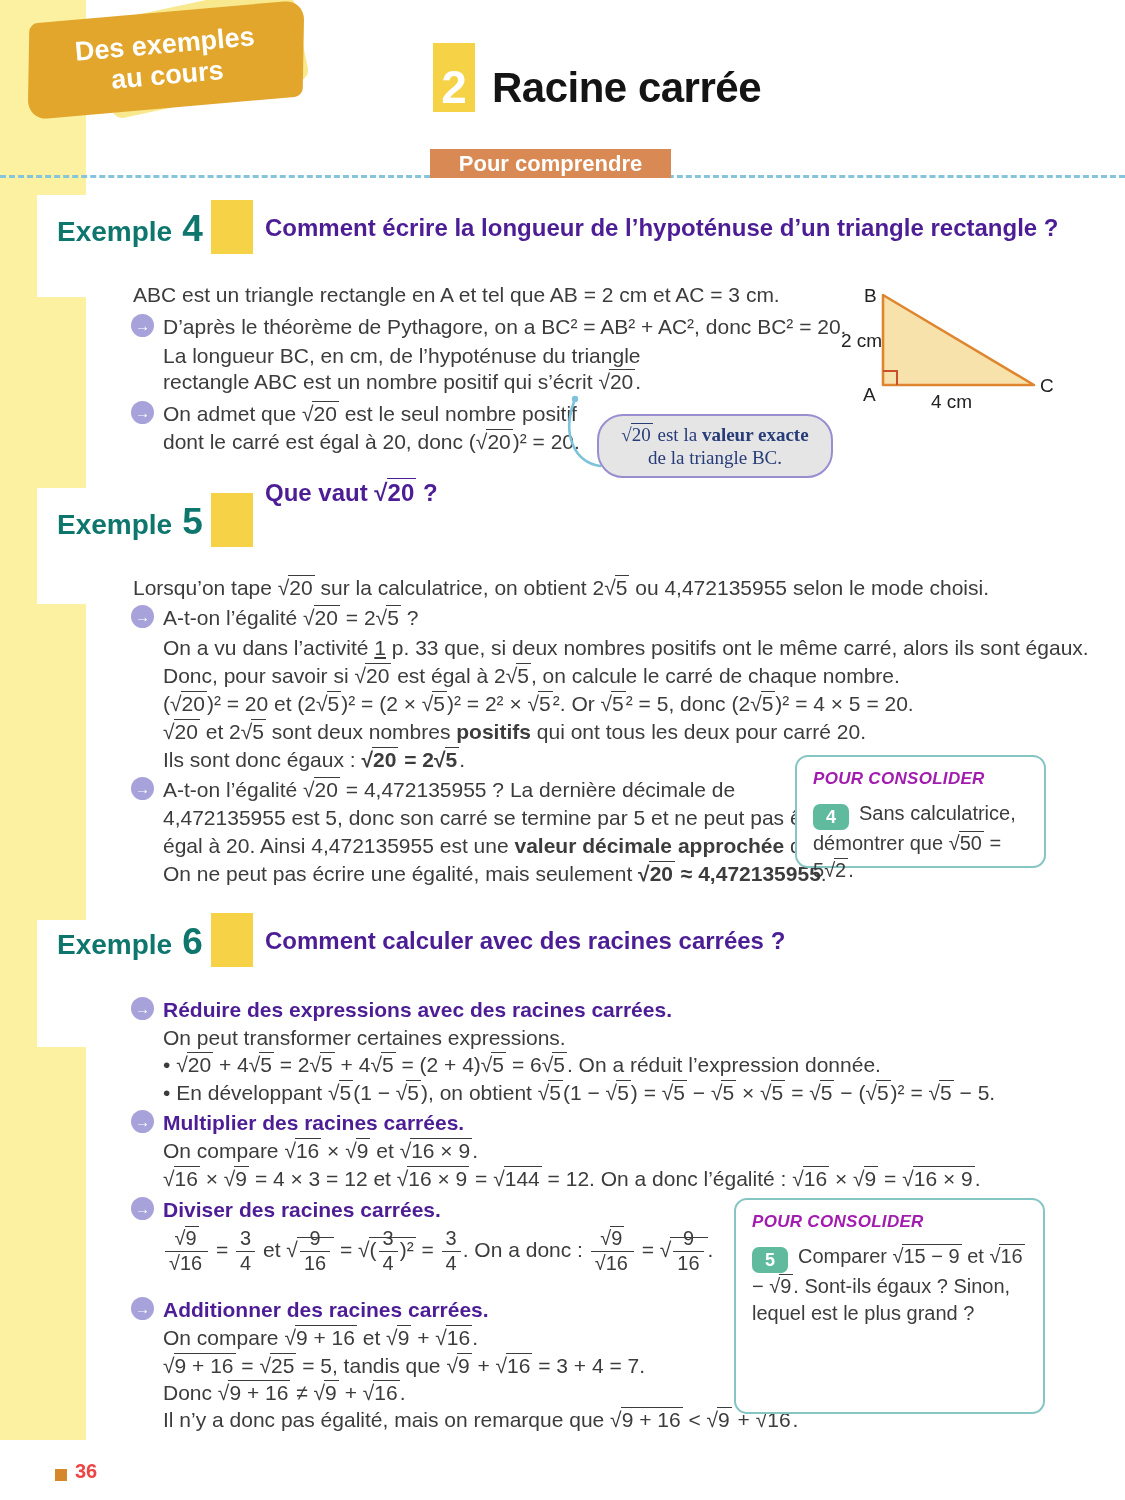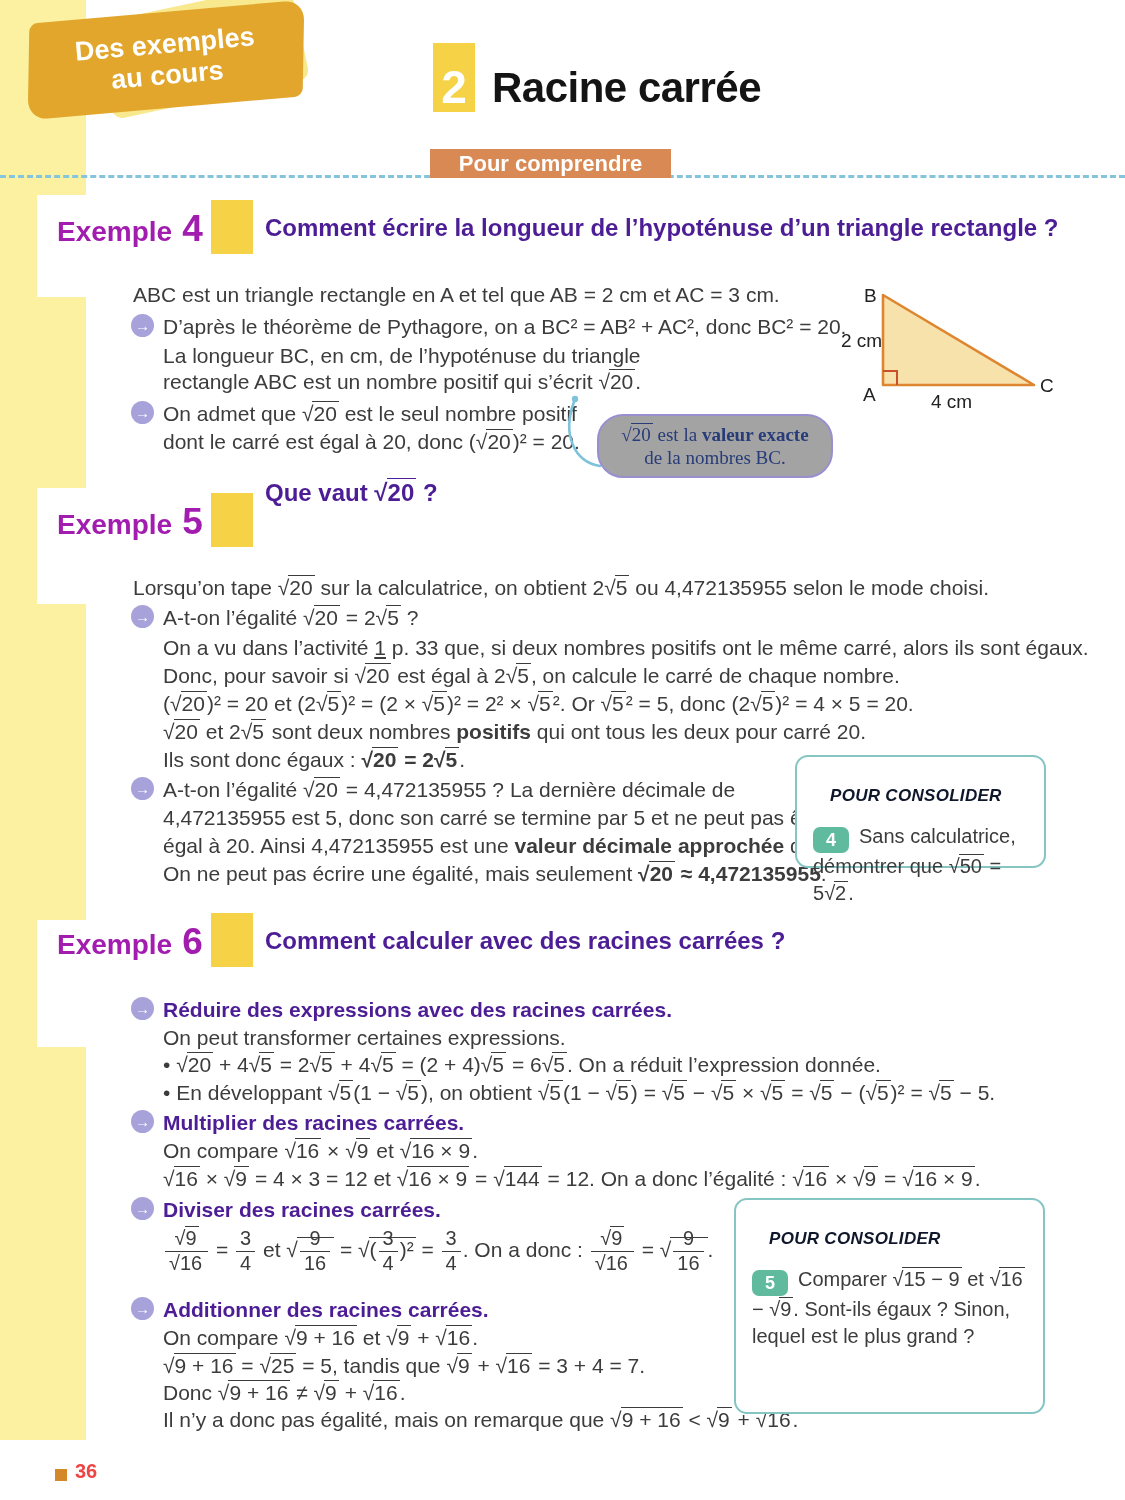--- a/index.html
+++ b/index.html
@@ -19,47 +19,47 @@
 
   
   .chapnum{left:433px;top:43px;width:42px;height:69px;background:#F5D246;display:flex;align-items:flex-end;justify-content:center}
   .chapnum span{color:#fff;font-weight:800;font-size:46px;line-height:46px;padding-bottom:2px}
   .chaptitle{left:492px;top:64px;font-size:42px;font-weight:800;color:#141414;letter-spacing:-0.5px}
   .banner{left:430px;top:149px;width:241px;height:29px;background:#D98A54;color:#fff;font-weight:700;font-size:22px;
           display:flex;align-items:center;justify-content:center;z-index:3}
   .dashline{left:0;top:175px;width:1125px;border-top:3px dashed #85C4DB;z-index:2}
 
   
-  .ex-label{font-weight:800;font-size:28px;color:#a21caf;white-space:nowrap}
+  .ex-label{font-weight:800;font-size:28px;color:#0f766e;white-space:nowrap}
   .ex-label .num{font-size:37px;margin-left:10px}
   .ex-square{width:42px;height:54px;background:#F5D246}
   .ex-title{font-weight:700;font-size:24px;color:#4c1d95;white-space:nowrap}
 
   
   .line{position:absolute;font-size:21px;line-height:26px;color:#3c3c3c;white-space:nowrap}
   .bold{font-weight:700;color:#4c1d95}
   .bullet{position:absolute;width:23px;height:23px;border-radius:50%;background:#A7A2DA;color:#fff;
           display:flex;align-items:center;justify-content:center;font-size:15px;font-weight:700}
 
   
   .sq{white-space:nowrap}
   .sq .rsign{margin-right:-1px}
   .sq .rad{border-top:1.6px solid currentColor;padding:0 2px 0 1px}
   .frac{display:inline-block;vertical-align:middle;text-align:center;line-height:1.08;font-size:0.95em;margin:0 2px}
   .frac .num{display:block;border-bottom:1.6px solid currentColor;padding:0 4px 1px}
   .frac .den{display:block;padding:1px 4px 0}
 
   
-  .callout{left:597px;top:414px;width:232px;height:60px;border:2px solid #988FD0;border-radius:26px;background:#a3a3a3;
+  .callout{left:597px;top:414px;width:232px;height:60px;border:2px solid #988FD0;border-radius:26px;background:#e5e5e5;
            display:flex;flex-direction:column;align-items:center;justify-content:center;
            font-family:"Liberation Serif",serif;font-size:19px;line-height:23px;color:#273C78;z-index:2}
 
   
   .consbox{border:2px solid #85C5C3;border-radius:13px;background:#fff;padding:12px 14px 10px 16px;box-sizing:border-box}
-  .consbox h4{margin:17px;font-size:17px;font-style:italic;font-weight:800;color:#0f172a;letter-spacing:0.3px}
+  .consbox h4{margin:0;font-size:17px;font-style:italic;font-weight:800;color:#a21caf;letter-spacing:0.3px}
   .consbox p{margin:11px 0 0;font-size:20px;line-height:27px;color:#3c3c3c}
   .exbadge{display:inline-block;width:36px;height:26px;border-radius:7px;background:#5FBA9E;color:#fff;font-weight:700;
            font-size:18px;line-height:26px;text-align:center;margin-right:10px;vertical-align:-3px}
 
   .footer-square{left:55px;top:1469px;width:12px;height:12px;background:#D4882A}
   .pagenum{left:75px;top:1460px;font-size:20px;font-weight:700;color:#ef4444}
 
   svg text{font-family:"Liberation Sans",sans-serif}
 </style>
 </head>
@@ -97,21 +97,21 @@
 <div class="line" style="left:163px;top:314px">D’après le théorème de Pythagore, on a BC² = AB² + AC², donc BC² = 20.</div>
 <div class="line" style="left:163px;top:343px">La longueur BC, en cm, de l’hypoténuse du triangle</div>
 <div class="line" style="left:163px;top:369px">rectangle ABC est un nombre positif qui s’écrit <span class="sq"><span class="rsign">√</span><span class="rad">20</span></span>.</div>
 
 <div class="bullet" style="left:131px;top:401px">→</div>
 <div class="line" style="left:163px;top:401px">On admet que <span class="sq"><span class="rsign">√</span><span class="rad">20</span></span> est le seul nombre positif</div>
 <div class="line" style="left:163px;top:429px">dont le carré est égal à 20, donc (<span class="sq"><span class="rsign">√</span><span class="rad">20</span></span>)² = 20.</div>
 
 <div class="abs callout">
   <div><span class="sq"><span class="rsign">√</span><span class="rad">20</span></span> est la <b>valeur exacte</b></div>
-  <div>de la nombres BC.</div>
+  <div>de la triangle BC.</div>
 </div>
 <svg class="abs" style="left:552px;top:392px" width="54" height="82" viewBox="0 0 54 82">
   <path d="M48,74 C22,70 10,42 22,10" stroke="#7EC3DA" stroke-width="2.6" fill="none" stroke-linecap="round"></path>
   <circle cx="23" cy="7" r="3.2" fill="#7EC3DA"></circle>
 </svg>
 
 <svg class="abs" style="left:833px;top:272px" width="222" height="142" viewBox="0 0 222 142">
   <polygon points="50,23 50,113 201,113" fill="#F8E2AC" stroke="#DE8530" stroke-width="2.6" stroke-linejoin="round"></polygon>
   <path d="M50,99 L64,99 L64,113" fill="none" stroke="#C9502B" stroke-width="2"></path>
   <text x="31" y="30" font-size="19" fill="#222">B</text>

